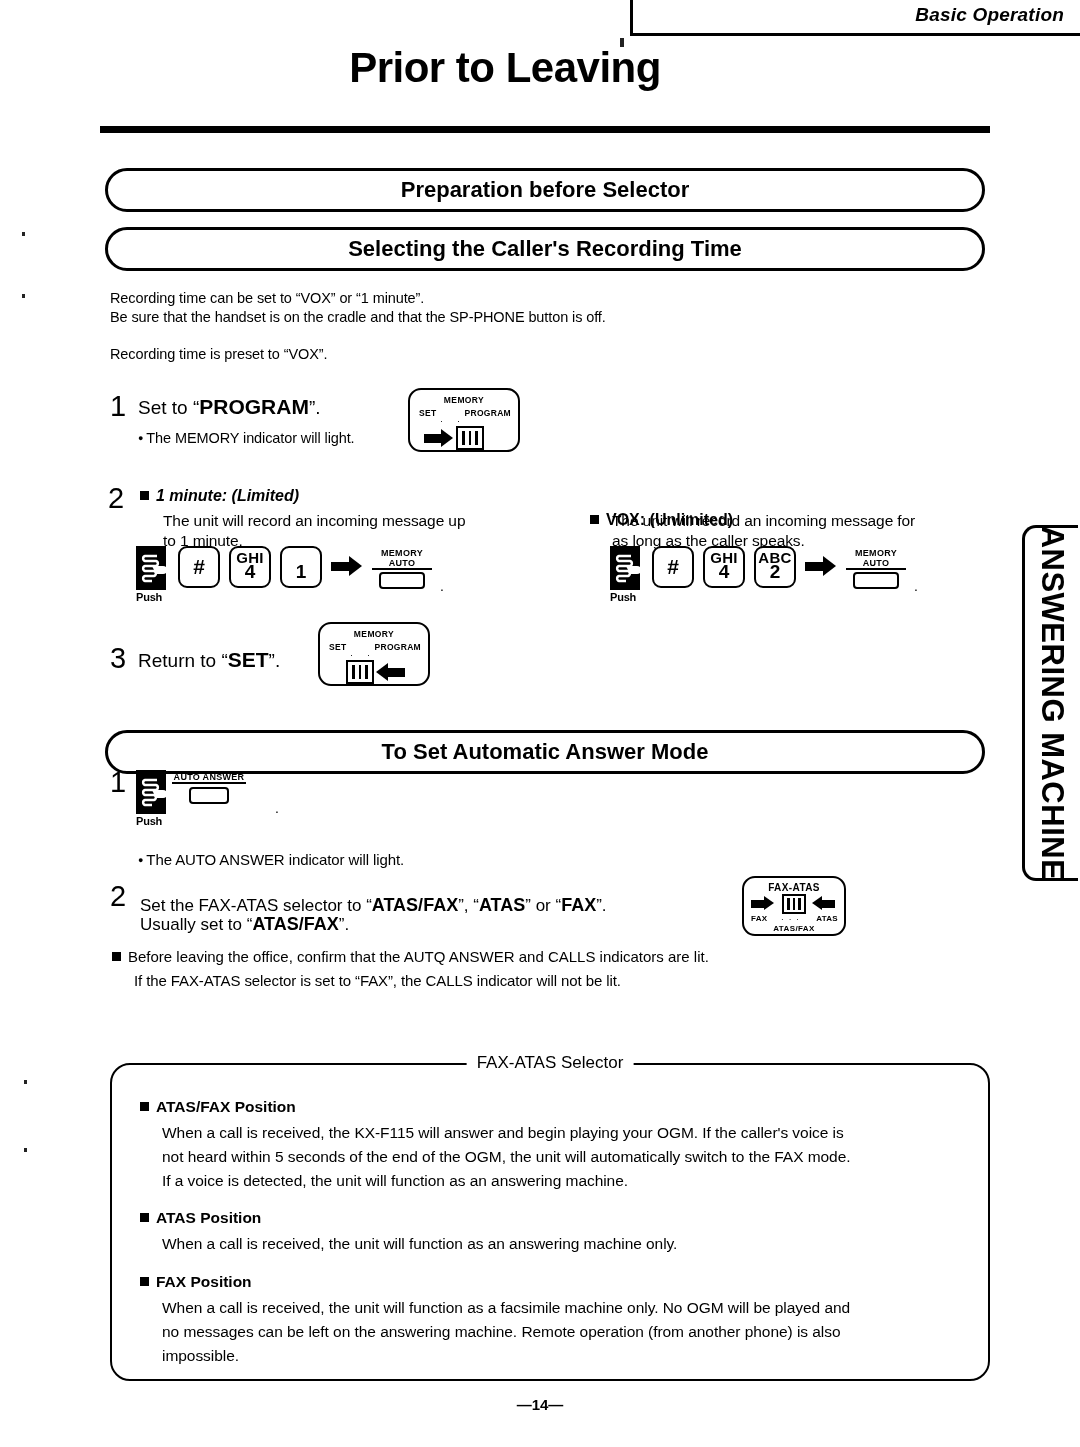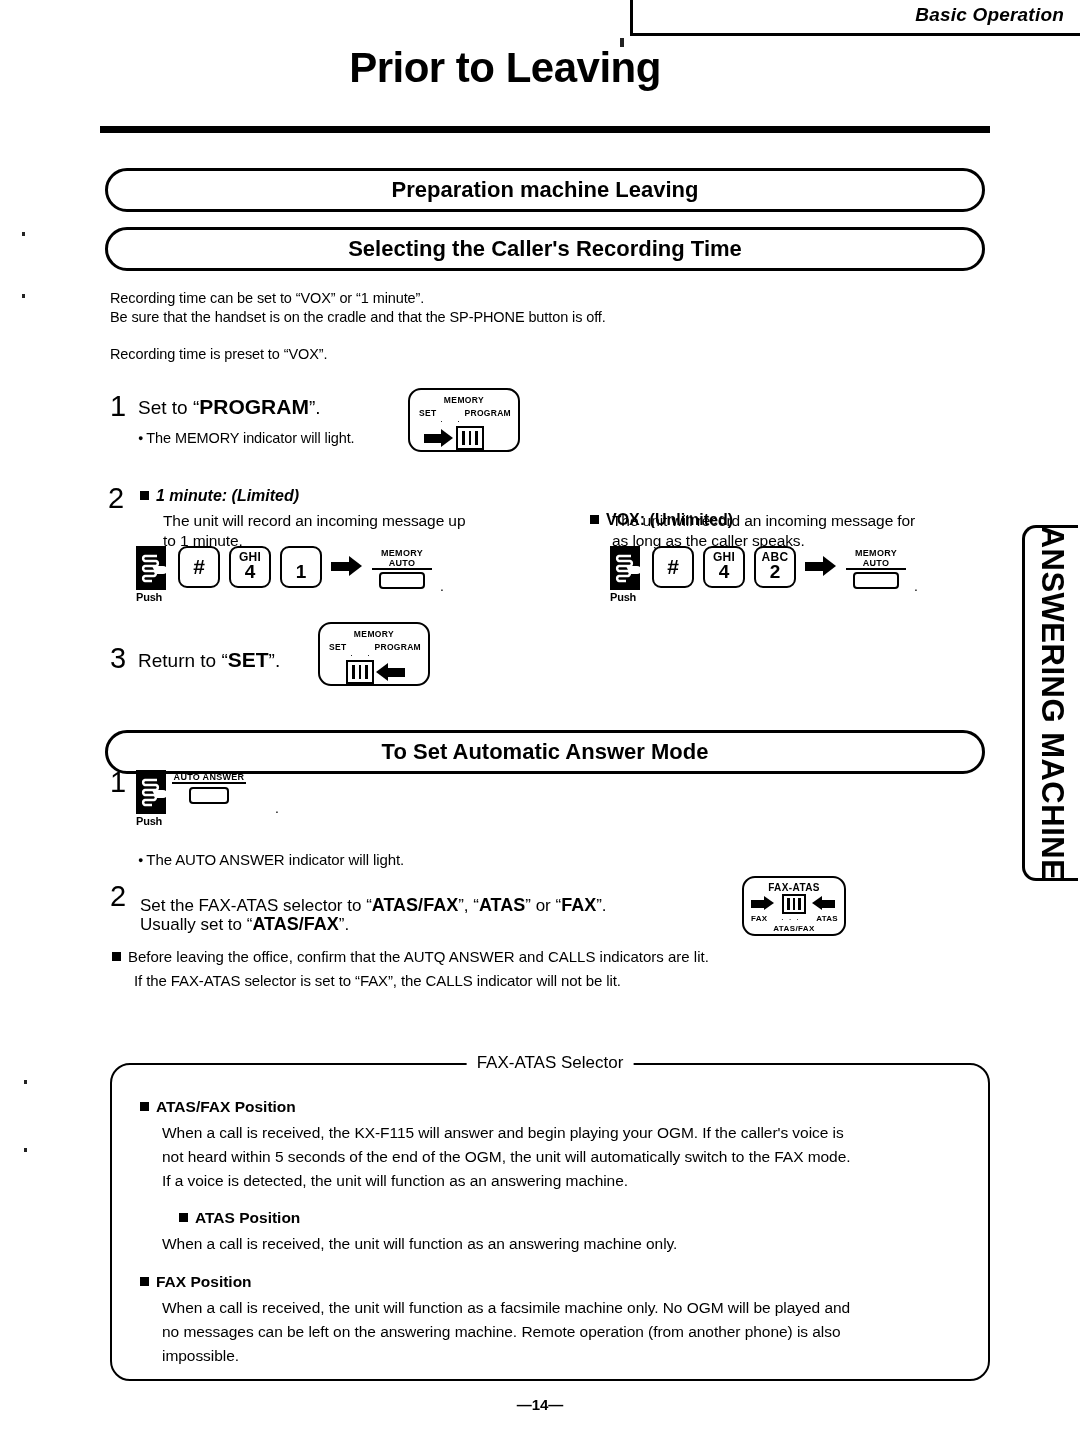--- a/index.html
+++ b/index.html
@@ -156,21 +156,21 @@
     border: 2.5px solid #000;
     border-radius: 9px;
     box-sizing: border-box;
     background: #fff;
     display: flex;
     flex-direction: column;
     align-items: center;
     justify-content: center;
   }
   .key .alpha {
-    font-size: 12px;
+    font-size: 15px;
     font-weight: bold;
     line-height: 9px;
     letter-spacing: .3px;
   }
   .key .digit {
     font-size: 19px;
     font-weight: bold;
     line-height: 20px;
   }
   .key .sym {
@@ -319,21 +319,21 @@
 <div class="page-title">Prior to Leaving</div>
 <div class="title-rule"></div>
 
 <div class="speck" style="left:22px; top:232px;"></div>
 <div class="speck" style="left:22px; top:294px;"></div>
 <div class="speck" style="left:24px; top:1080px;"></div>
 <div class="speck" style="left:24px; top:1148px;"></div>
 <div class="speck" style="left:620px; top:38px; width:4px; height:9px;"></div>
 
 <div class="pill pill-main" style="top:168px;">
-  <span>Preparation machine Leaving</span>
+  <span>Preparation before Selector</span>
 </div>
 
 <div class="pill pill-main" style="top:227px;">
   <span>Selecting the Caller's Recording Time</span>
 </div>
 
 <div class="txt" style="left:110px; top:288px; width:800px;">Recording time can be set to “VOX” or “1 minute”.</div>
 <div class="txt" style="left:110px; top:307px; width:800px;">Be sure that the handset is on the cradle and that the SP-PHONE button is off.</div>
 <div class="txt" style="left:110px; top:344px; width:800px;">Recording time is preset to “VOX”.</div>
 
@@ -551,21 +551,21 @@
 <div class="fieldbox">
   <div class="fieldbox-legend">FAX-ATAS Selector</div>
 
   <div class="fb-item-title" style="left:28px; top:33px;">
     <span class="sq"></span><span>ATAS/FAX Position</span>
   </div>
   <div class="fb-item-body" style="left:50px; top:56px;">When a call is received, the KX-F115 will answer and begin playing your OGM. If the caller's voice is</div>
   <div class="fb-item-body" style="left:50px; top:80px;">not heard within 5 seconds of the end of the OGM, the unit will automatically switch to the FAX mode.</div>
   <div class="fb-item-body" style="left:50px; top:104px;">If a voice is detected, the unit will function as an answering machine.</div>
 
-  <div class="fb-item-title" style="left:28px; top:144px;margin-left:39px;">
+  <div class="fb-item-title" style="left:28px; top:144px;">
     <span class="sq"></span><span>ATAS Position</span>
   </div>
   <div class="fb-item-body" style="left:50px; top:167px;">When a call is received, the unit will function as an answering machine only.</div>
 
   <div class="fb-item-title" style="left:28px; top:208px;">
     <span class="sq"></span><span>FAX Position</span>
   </div>
   <div class="fb-item-body" style="left:50px; top:231px;">When a call is received, the unit will function as a facsimile machine only. No OGM will be played and</div>
   <div class="fb-item-body" style="left:50px; top:255px;">no messages can be left on the answering machine. Remote operation (from another phone) is also</div>
   <div class="fb-item-body" style="left:50px; top:279px;">impossible.</div>

